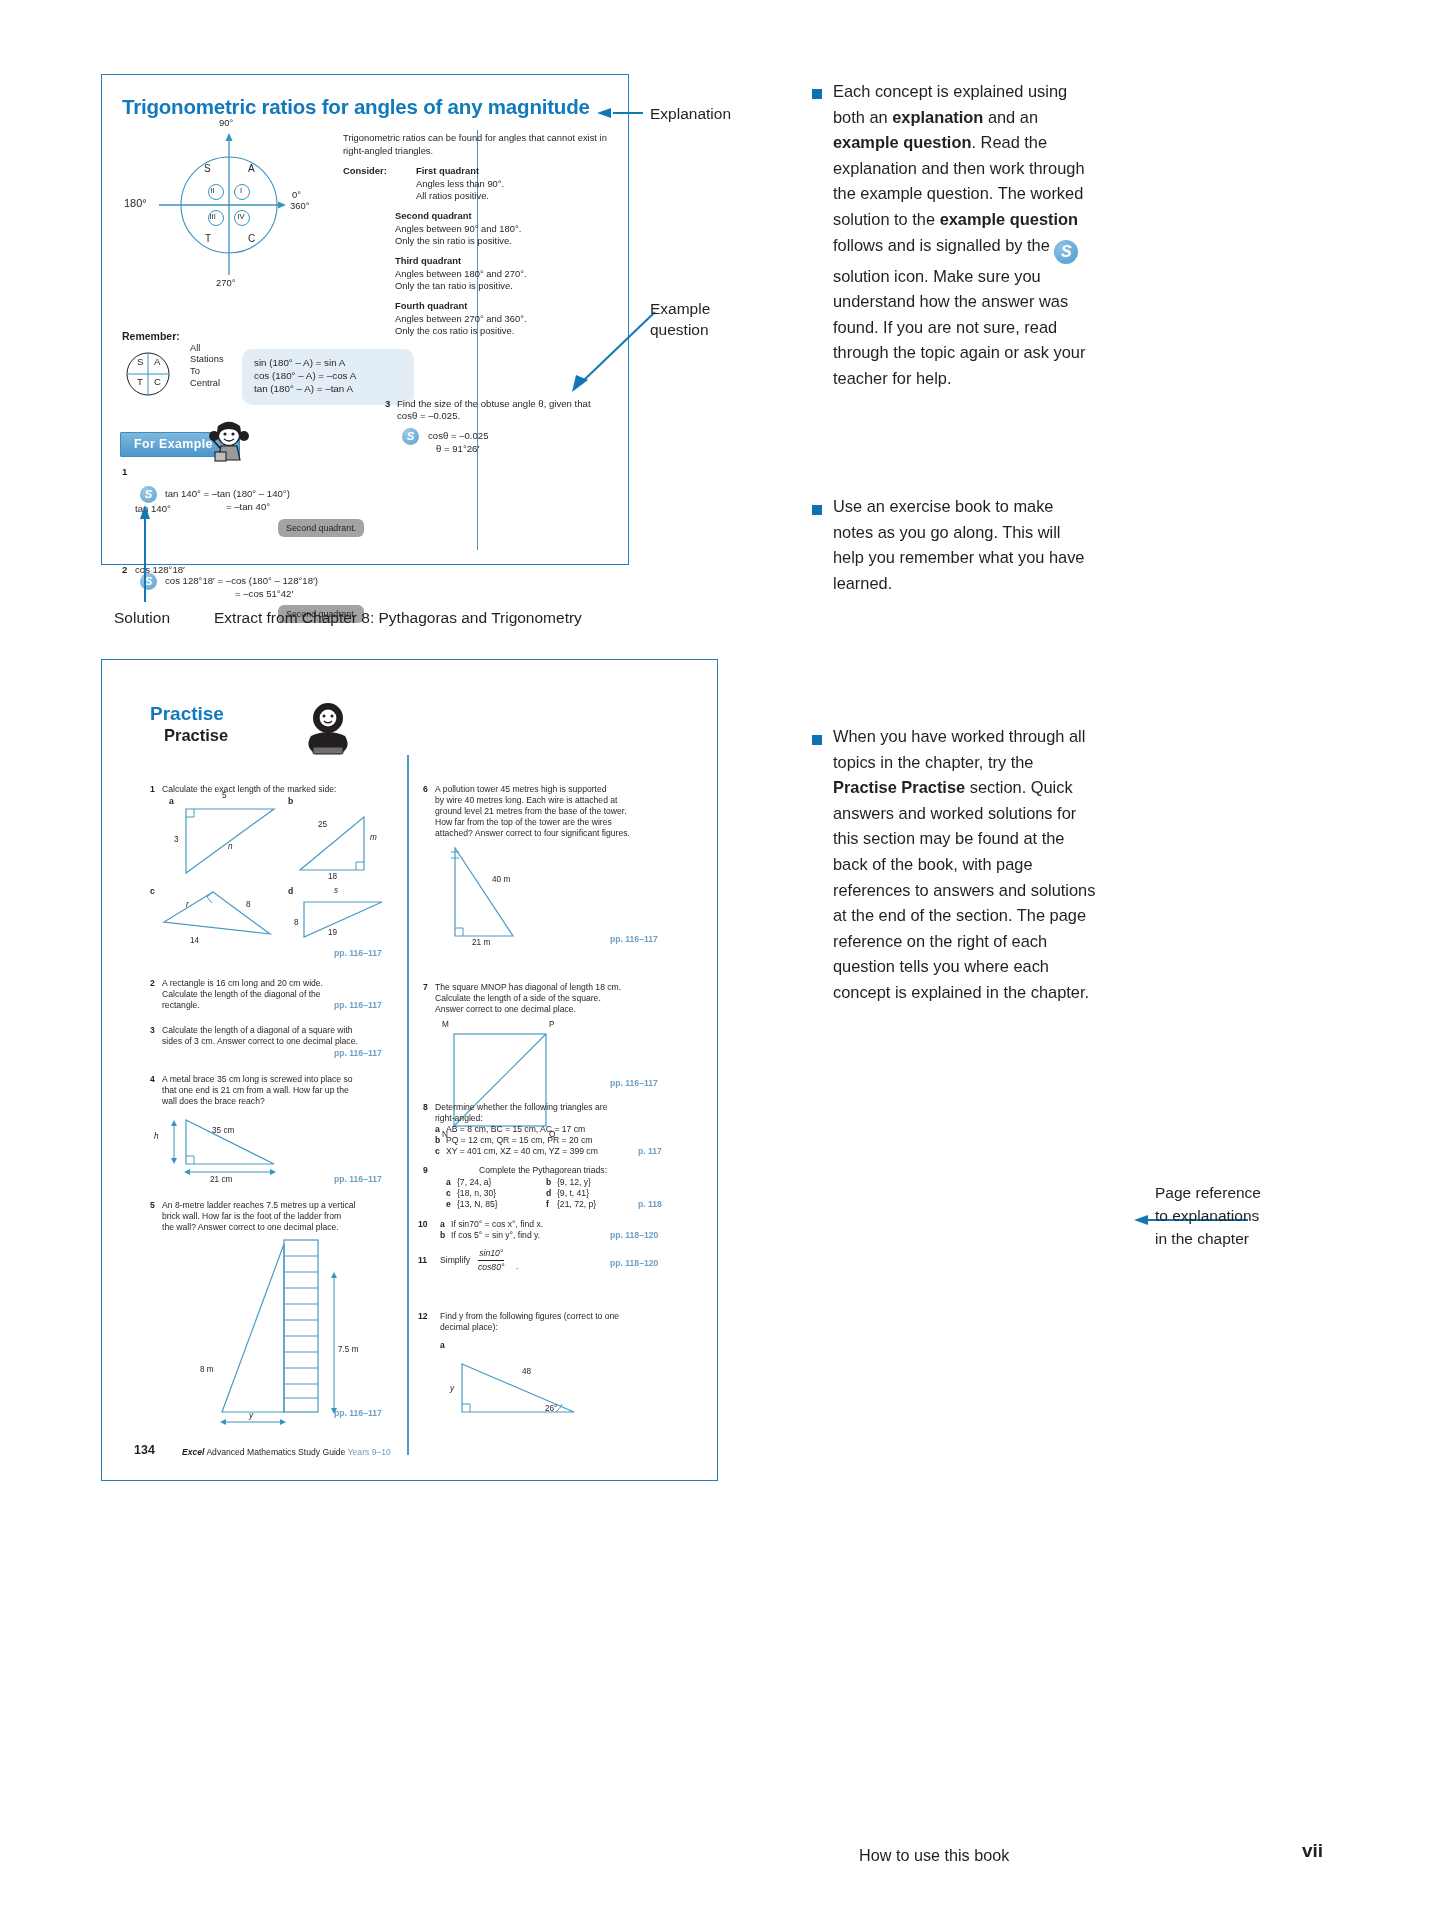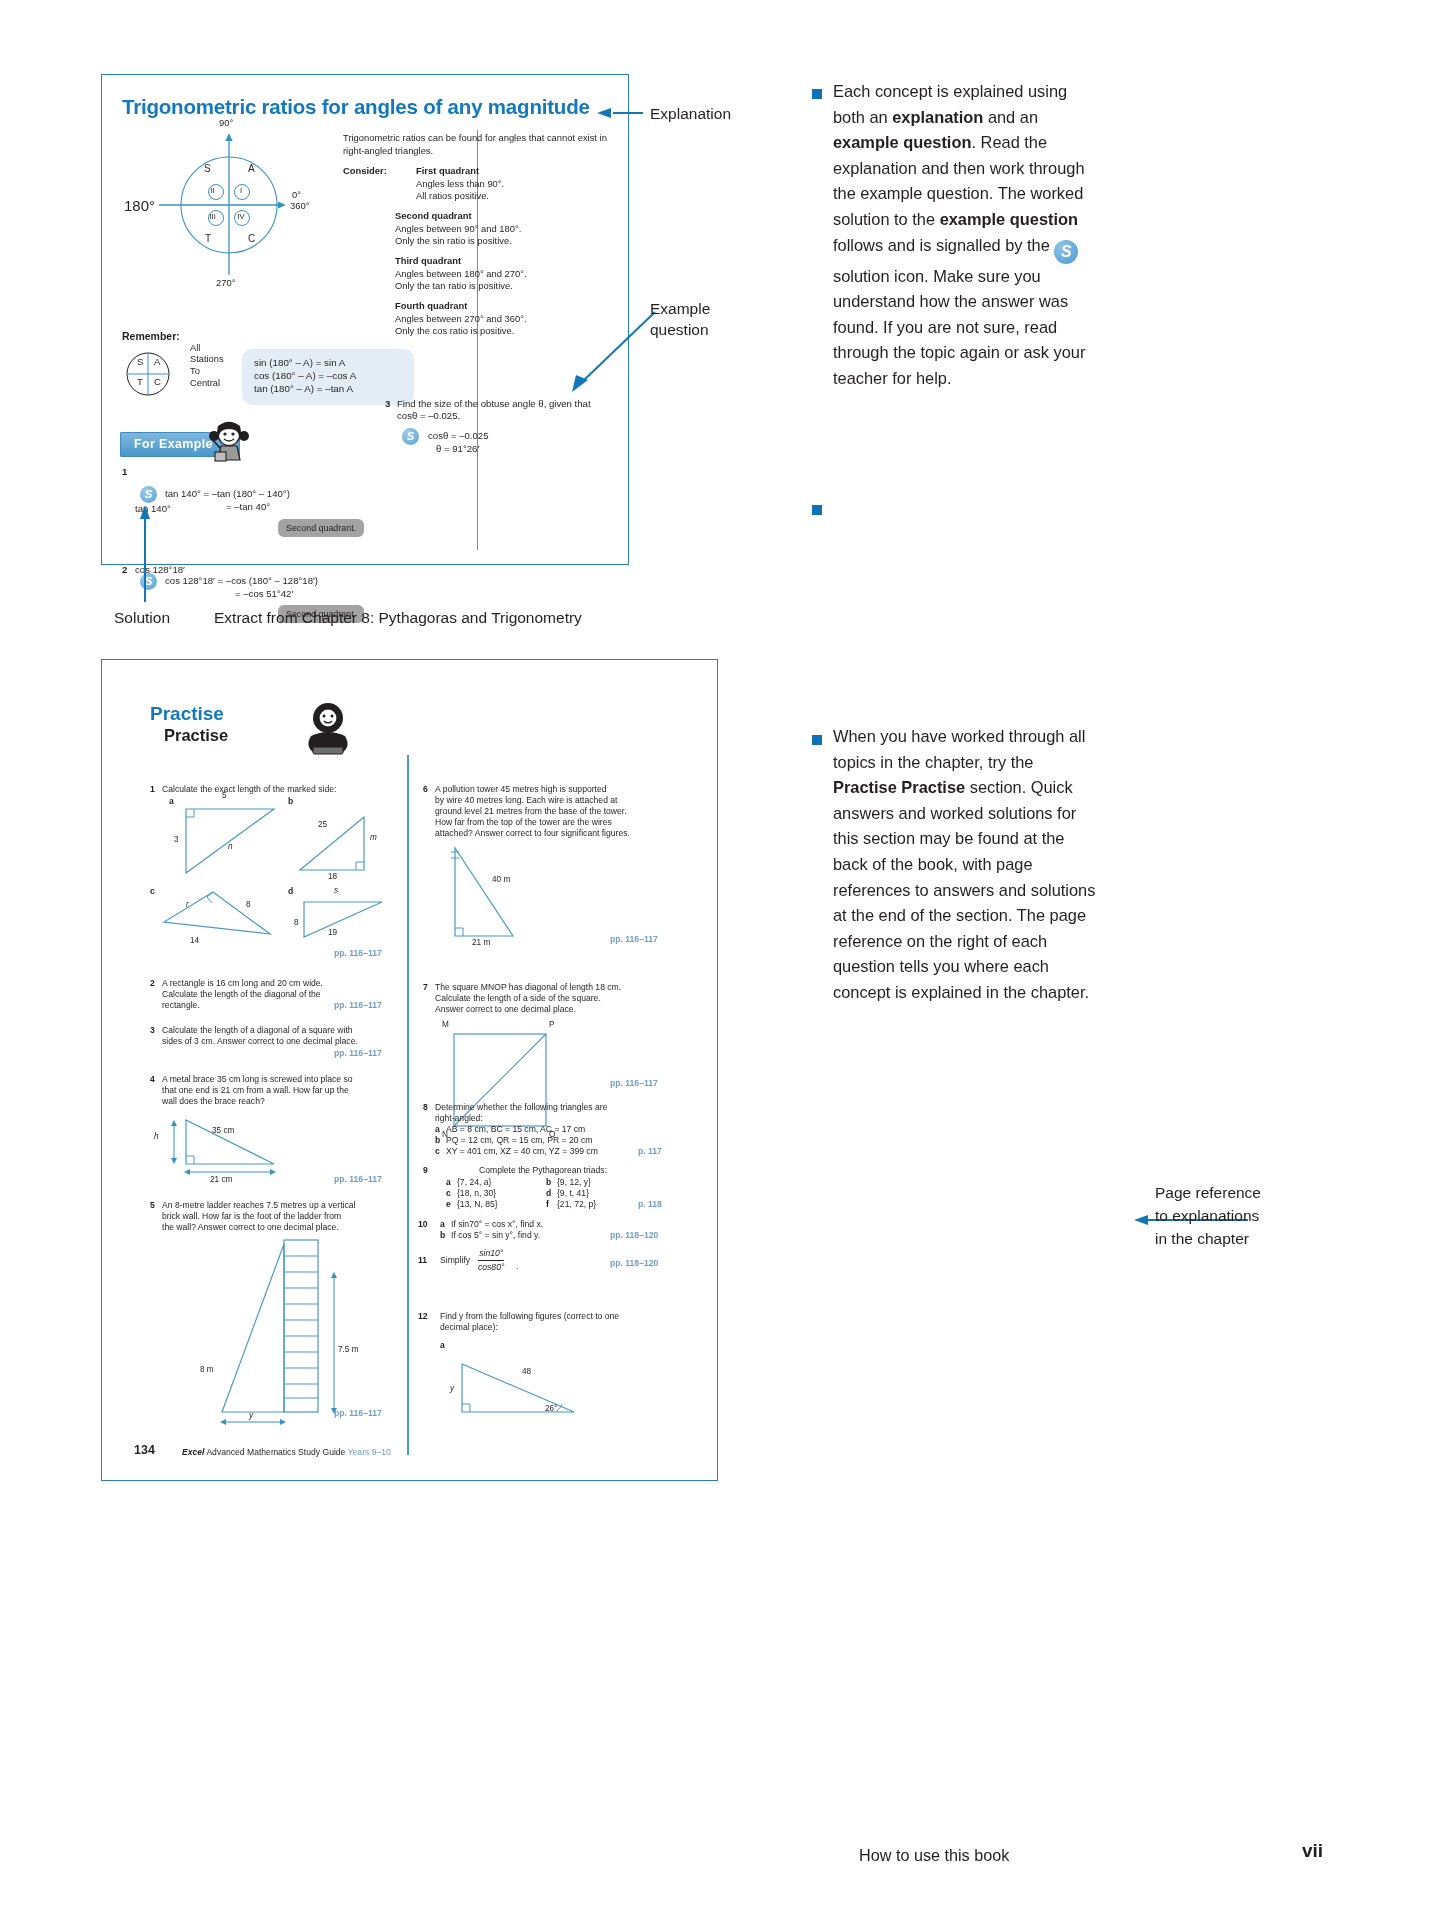--- a/index.html
+++ b/index.html
@@ -73,21 +73,21 @@
         <line x1="105" y1="10" x2="105" y2="150" stroke="#3a92c0" stroke-width="1.3"></line>
         <line x1="35" y1="80" x2="160" y2="80" stroke="#3a92c0" stroke-width="1.3"></line>
         <path d="M105 8 l-3.6 8 h7.2 z" fill="#3a92c0"></path>
         <path d="M162 80 l-8 -3.6 v7.2 z" fill="#3a92c0"></path>
         <circle cx="92" cy="67" r="7.5" fill="none" stroke="#3a92c0" stroke-width="1"></circle>
         <circle cx="118" cy="67" r="7.5" fill="none" stroke="#3a92c0" stroke-width="1"></circle>
         <circle cx="92" cy="93" r="7.5" fill="none" stroke="#3a92c0" stroke-width="1"></circle>
         <circle cx="118" cy="93" r="7.5" fill="none" stroke="#3a92c0" stroke-width="1"></circle>
       </svg>
       <div class="lbl" style="left:95px;top:-8px;font-size:9.4px;">90°</div>
-      <div class="lbl" style="left:0px;top:72px;font-size:15px;">180°</div>
+      <div class="lbl" style="left:0px;top:72px;font-size:11px;">180°</div>
       <div class="lbl" style="left:92px;top:152px;font-size:9.4px;">270°</div>
       <div class="lbl" style="left:168px;top:64px;font-size:9.4px;">0°</div>
       <div class="lbl" style="left:166px;top:75px;font-size:9.4px;">360°</div>
       <div class="lbl" style="left:80px;top:38px;font-size:10px;">S</div>
       <div class="lbl" style="left:124px;top:38px;font-size:10px;">A</div>
       <div class="lbl" style="left:81px;top:108px;font-size:10px;">T</div>
       <div class="lbl" style="left:124px;top:108px;font-size:10px;">C</div>
       <div class="lbl" style="left:86.5px;top:61px;font-size:7.6px;">II</div>
       <div class="lbl" style="left:116px;top:61px;font-size:7.6px;">I</div>
       <div class="lbl" style="left:85.5px;top:87px;font-size:7.6px;">III</div>
@@ -197,20 +197,21 @@
     <line x1="12" y1="105" x2="12" y2="22" stroke="#1277b5" stroke-width="2"></line>
     <path d="M12 8 l-5 14 h10 z" fill="#1277b5"></path>
   </svg>
   <div class="anno" style="left:114px;top:608px;">Solution</div>
   <div class="anno" style="left:214px;top:608px;">Extract from Chapter 8: Pythagoras and Trigonometry</div>
 
   <div class="bullet" style="left:812px;top:89px;"></div>
   <div class="side" id="side1" style="left:833px;top:79px;width:260px;"><span>Each concept is explained using both an </span><b>explanation</b><span> and an </span><b>example question</b><span>. Read the explanation and then work through the example question. The worked solution to the </span><b>example question</b><span> follows and is signalled by the </span><span class="sbadge">S</span><span> solution icon. Make sure you understand how the answer was found. If you are not sure, read through the topic again or ask your teacher for help.</span></div>
 
   <div class="bullet" style="left:812px;top:505px;"></div>
+  <div class="side" id="side2" style="left:833px;top:494px;width:260px;"><span>Use an exercise book to make notes as you go along. This will help you remember what you have learned.</span></div>
 
   <div class="bullet" style="left:812px;top:735px;"></div>
   <div class="side" id="side3" style="left:833px;top:724px;width:265px;"><span>When you have worked through all topics in the chapter, try the </span><b>Practise Practise</b><span> section. Quick answers and worked solutions for this section may be found at the back of the book, with page references to answers and solutions at the end of the section. The page reference on the right of each question tells you where each concept is explained in the chapter.</span></div>
 
   <div class="panel" id="panel2">
     <div id="practise1">Practise</div>
     <div id="practise2">Practise</div>
     <div class="abs" style="left:195px;top:40px;">
       <svg width="62" height="58" viewBox="0 0 62 58">
         <circle cx="31" cy="18" r="15" fill="#231f20"></circle>

